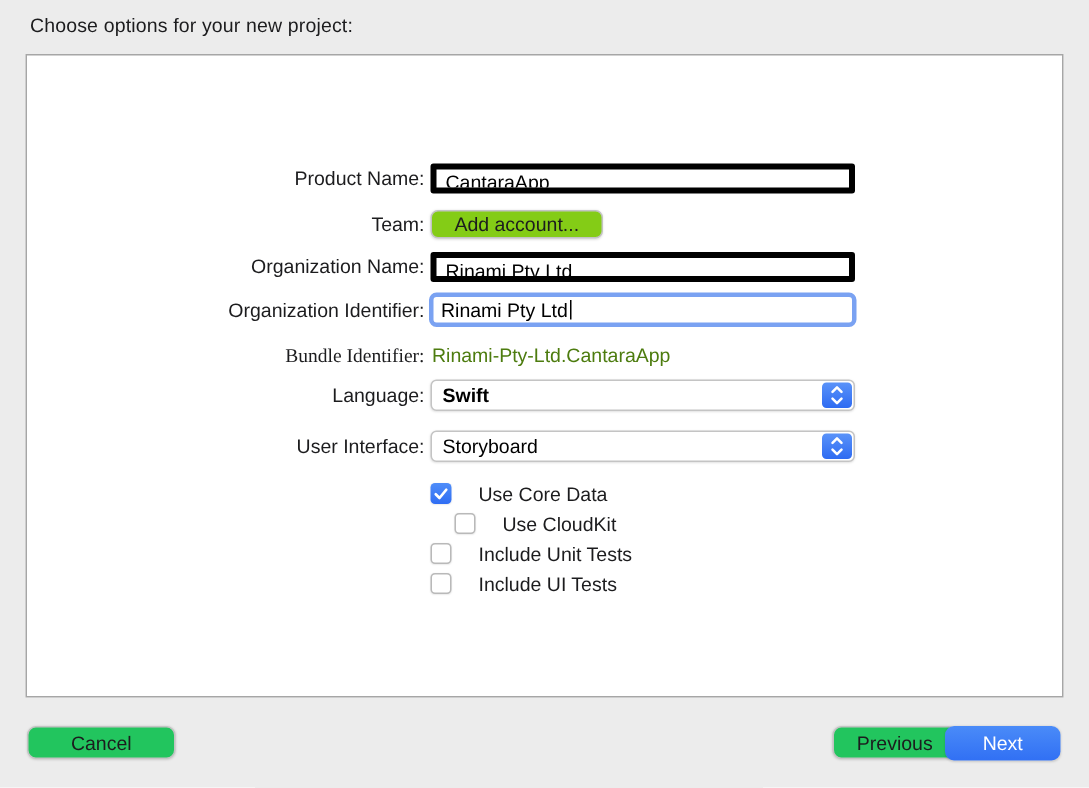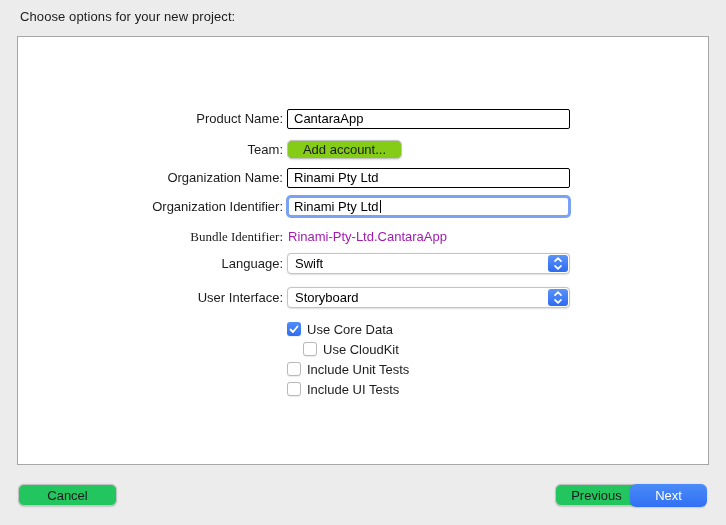--- a/index.html
+++ b/index.html
@@ -24,21 +24,21 @@
   }
 
   
   .field-label {
     position: absolute; left: 40px; width: 243px;
     text-align: right; font-size: 13px; color: #1c1c1e;
   }
 
   .text-field {
     position: absolute; left: 287px; width: 283px; height: 20px;
-    background: #fff; border: 1px solid #000000; border-radius: 2px;
+    background: #fff; border: 4px solid #000000; border-radius: 2px;
     font-size: 13px; color: #000; line-height: 18px;
     padding: 0 6px; white-space: nowrap; overflow: hidden;
   }
   .text-field.focused {
     left: 286px; width: 285px; height: 23px;
     border: 3px solid #7aa2f2; border-radius: 5px;
     line-height: 17px; padding: 0 5px;
   }
   .caret {
     display: inline-block; width: 1px; height: 13px;
@@ -47,21 +47,21 @@
 
   .push-button {
     position: absolute; background: #84cc16; border: 1px solid #c3c3c3;
     border-radius: 5px; font-size: 13px; color: #1c1c1e;
     display: flex; align-items: center; justify-content: center;
     box-shadow: 0 0.5px 1.5px rgba(0,0,0,0.12); cursor: default;
   }
   .add-account-button { left: 287px; top: 140px; width: 115px; height: 19px; }
 
   .static-value {
-    position: absolute; left: 288px; font-size: 13px; color: #a21caf;
+    position: absolute; left: 288px; font-size: 13px; color: #4d7c0f;
     white-space: nowrap;
   }
 
   .popup {
     position: absolute; left: 287px; width: 283px; height: 21px;
     background: #fff; border: 1px solid #c4c4c4; border-radius: 4px;
     font-size: 13px; color: #000;
     display: flex; align-items: center; padding-left: 7px;
     box-shadow: 0 0.5px 1.5px rgba(0,0,0,0.12); cursor: default;
   }
@@ -76,21 +76,21 @@
   .checkbox {
     width: 14px; height: 14px; border-radius: 3px;
     background: #fff; border: 1px solid #b9b9b9; flex: 0 0 auto;
     display: flex; align-items: center; justify-content: center;
     box-shadow: 0 0.5px 1px rgba(0,0,0,0.08);
   }
   .checkbox.checked {
     background: linear-gradient(180deg, #4f8df9, #2f6df3);
     border: none;
   }
-  .checkbox-label { font-size: 13px; color: #1c1c1e; margin-left: 6px; white-space: nowrap; }
+  .checkbox-label { font-size: 13px; color: #1c1c1e; margin-left: 18px; white-space: nowrap; }
 
   .footer-button {
     position: absolute; top: 484px; height: 22px;
     background: #22c55e; border: 1px solid #c3c3c3; border-radius: 6px;
     font-size: 13px; color: #1c1c1e;
     display: flex; align-items: center; justify-content: center;
     box-shadow: 0 0.5px 1.5px rgba(0,0,0,0.15); cursor: default;
   }
   .cancel-button { left: 18px; width: 99px; }
   .previous-button { left: 555px; width: 83px; }
@@ -126,21 +126,21 @@
 
   <div class="field-label" style="top:195px; height:23px; line-height:23px;">Organization Identifier:</div>
   <div class="text-field focused" style="top:195px;">
     <span>Rinami Pty Ltd</span><span class="caret"></span>
   </div>
 
   <div class="field-label" style="top:229px; height:16px; line-height:16px;font-family:Liberation Serif, serif;">Bundle Identifier:</div>
   <div class="static-value" style="top:229px; height:16px; line-height:16px;">Rinami-Pty-Ltd.CantaraApp</div>
 
   <div class="field-label" style="top:253px; height:21px; line-height:21px;">Language:</div>
-  <div class="popup" style="top:253px;">
+  <div class="popup" style="top:253px;font-weight:bold;">
     <span>Swift</span>
     <span class="popup-stepper">
       <svg width="10" height="15" viewBox="0 0 10 15">
         <polyline points="2,5.2 5,2.2 8,5.2" fill="none" stroke="#ffffff" stroke-width="1.7" stroke-linecap="round" stroke-linejoin="round"></polyline>
         <polyline points="2,9.8 5,12.8 8,9.8" fill="none" stroke="#ffffff" stroke-width="1.7" stroke-linecap="round" stroke-linejoin="round"></polyline>
       </svg>
     </span>
   </div>
 
   <div class="field-label" style="top:287px; height:21px; line-height:21px;">User Interface:</div>

